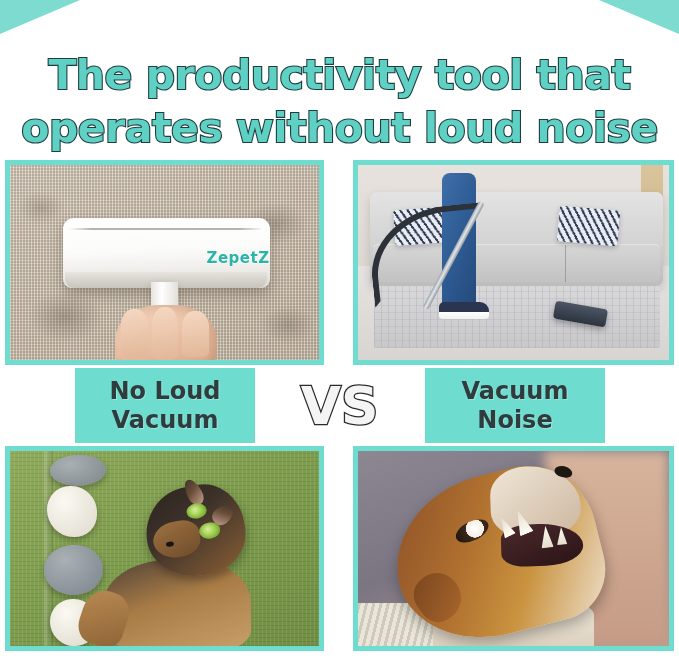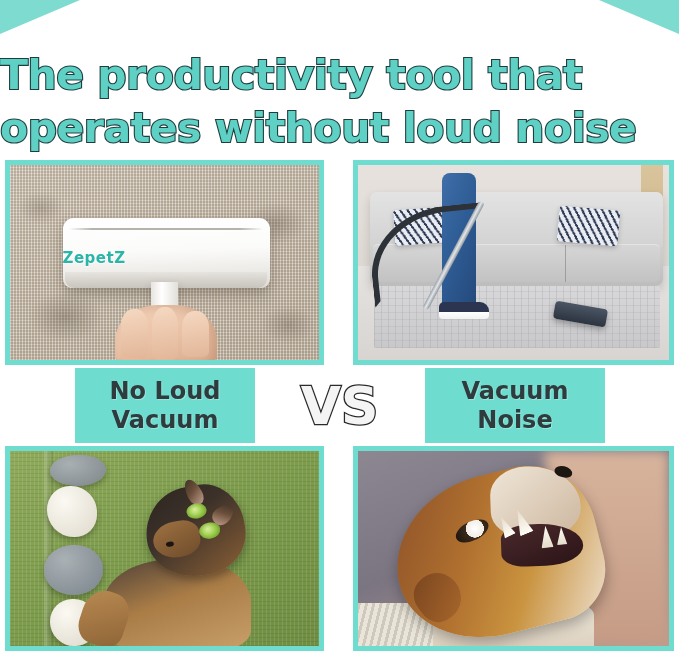--- a/index.html
+++ b/index.html
@@ -32,20 +32,21 @@
     border-top: 34px solid #7ddbd0;
     border-left: 80px solid transparent;
   }
 
   
   .headline {
     position: absolute;
     left: 0;
     top: 22px;
     width: 679px;
+    text-align: center;
     font-family: "DejaVu Sans", sans-serif;
     font-weight: bold;
     font-size: 41px;
     line-height: 1.28;
     letter-spacing: -0.5px;
     color: #5fd0c4;
     -webkit-text-stroke: 2.2px #1f3d3f;
     paint-order: stroke fill;
     white-space: pre-line;
   }
@@ -86,21 +87,21 @@
     background: linear-gradient(90deg, transparent, rgba(170,165,158,.85) 12%, rgba(170,165,158,.85) 88%, transparent);
     border-radius: 2px;
   }
   .roller-skirt {
     position: absolute; left: 1%; bottom: 0; width: 98%; height: 22%;
     background: linear-gradient(180deg, rgba(225,222,216,.55), rgba(196,192,185,.85));
     border-radius: 0 0 9px 9px;
   }
   .roller-logo {
     position: absolute; left: 0; top: 45%; width: 100%;
-    text-align: left;
+    text-align: right;
     font-family: "DejaVu Sans", sans-serif;
     font-weight: bold; font-size: 15px; letter-spacing: .5px;
     color: #2ab5a8;
     text-shadow: 0 1px 0 rgba(255,255,255,.9);
   }
   .roller-neck {
     position: absolute; left: 45.5%; top: 60%; width: 9%; height: 22%;
     background: linear-gradient(90deg, #e6e4df, #ffffff 40%, #e1dfd9);
     border-radius: 0 0 6px 6px;
     box-shadow: 0 4px 9px rgba(60,50,40,.22);

